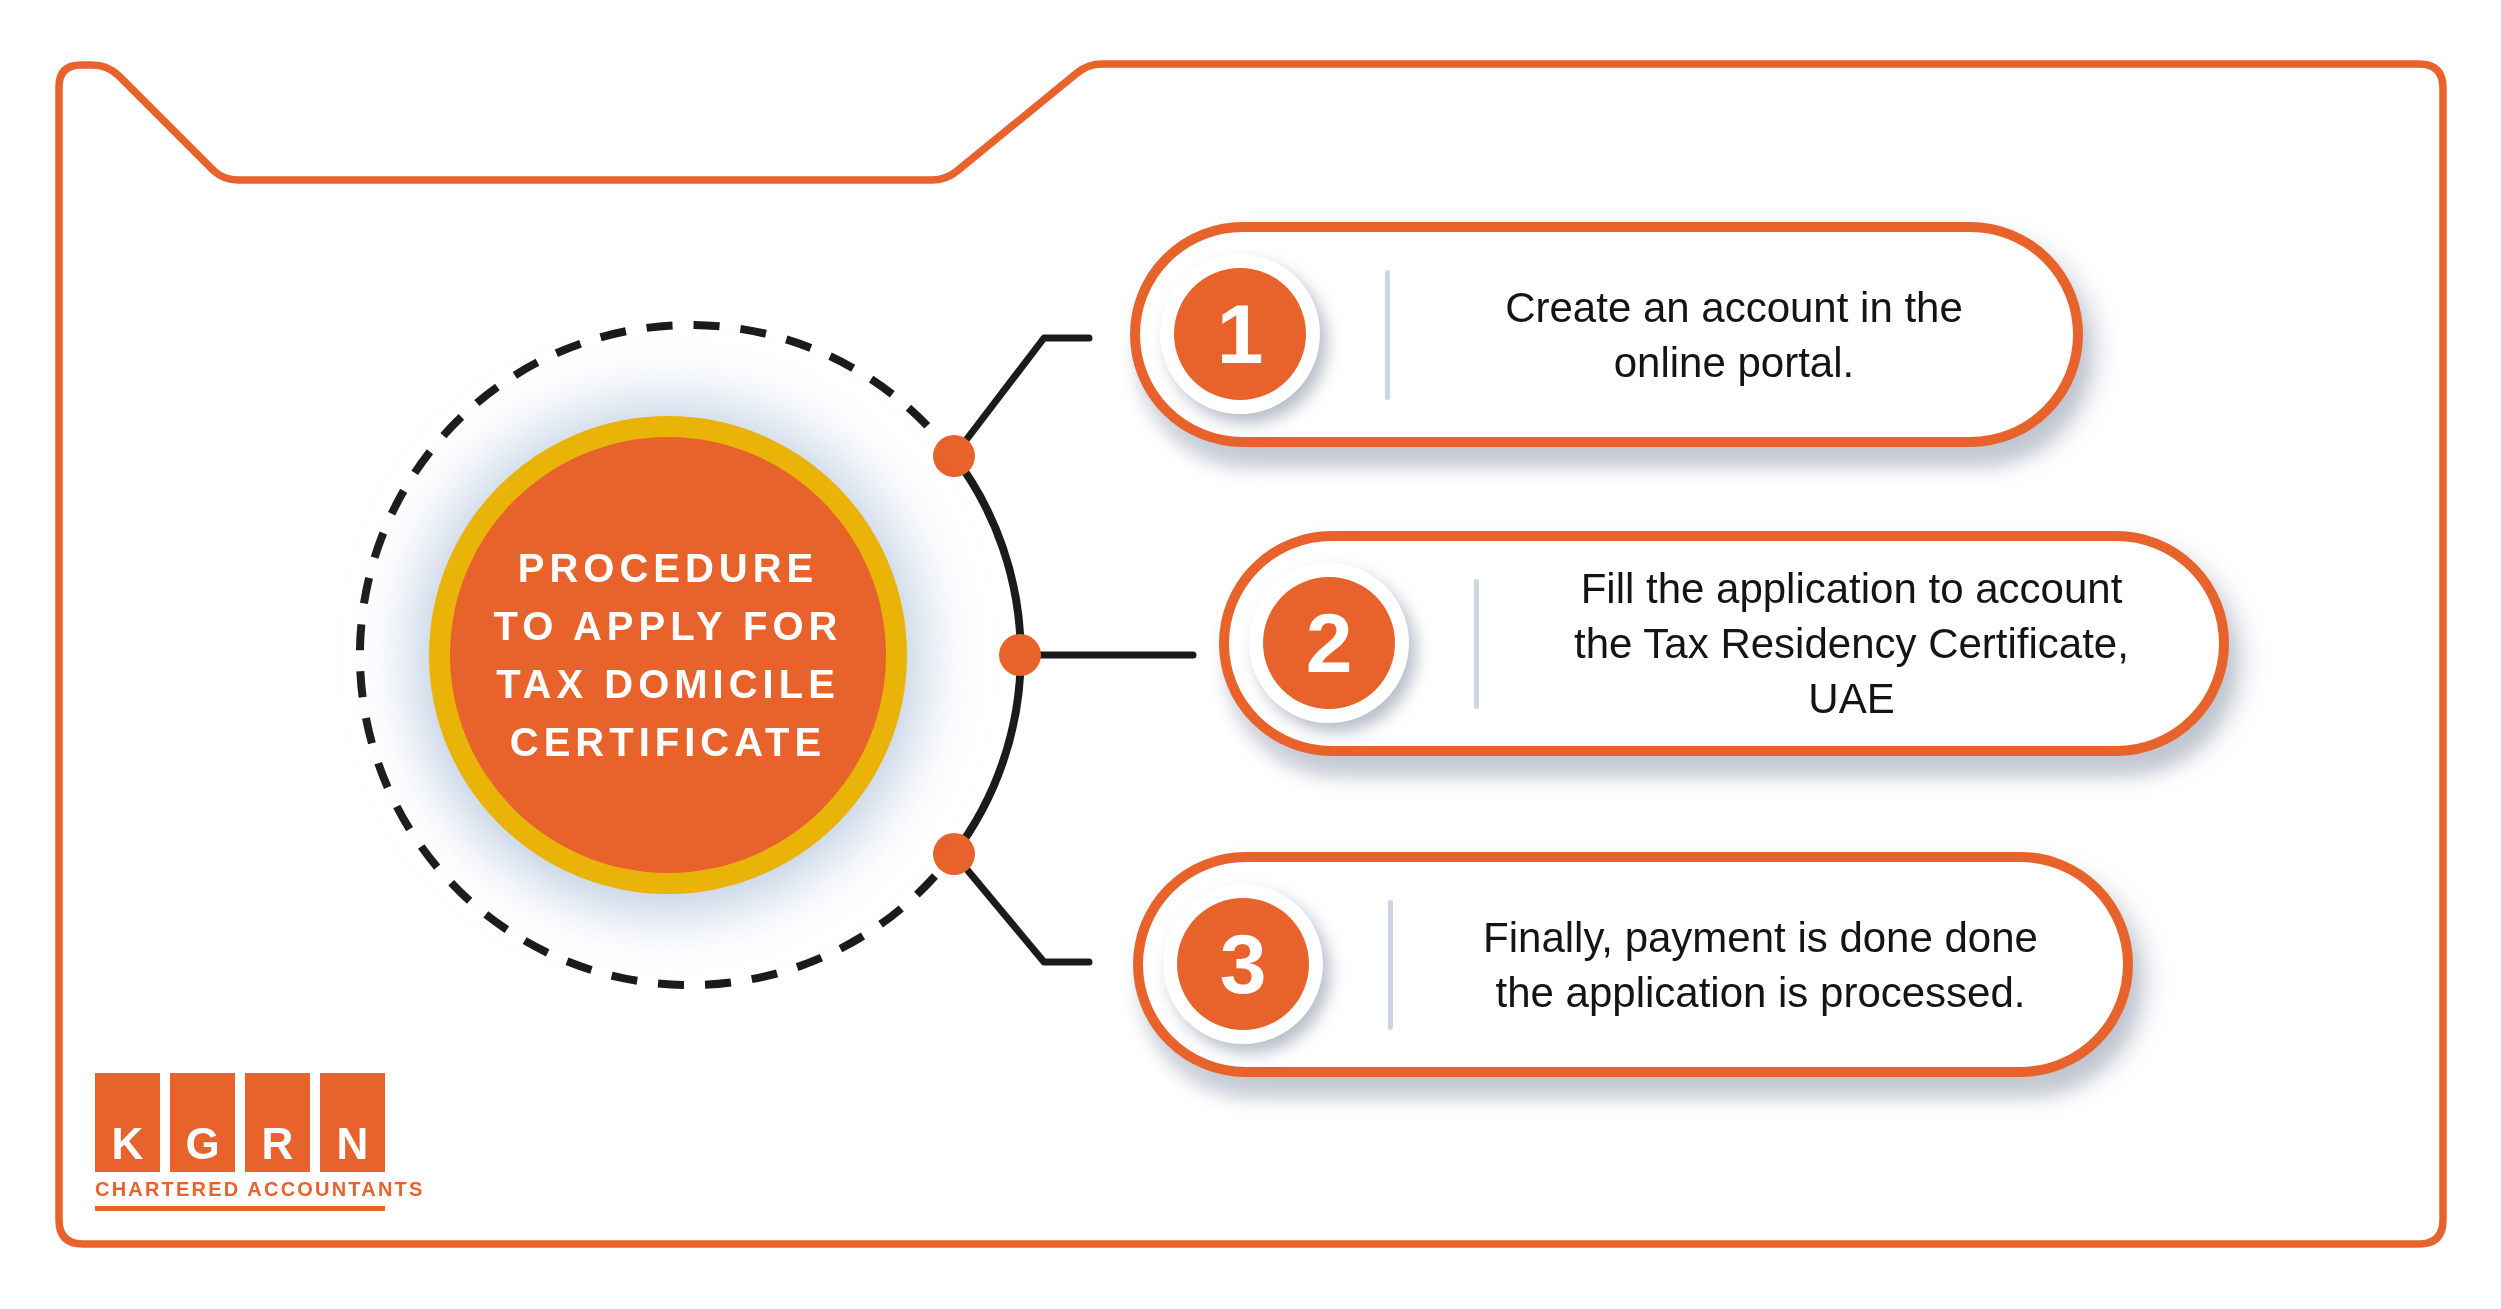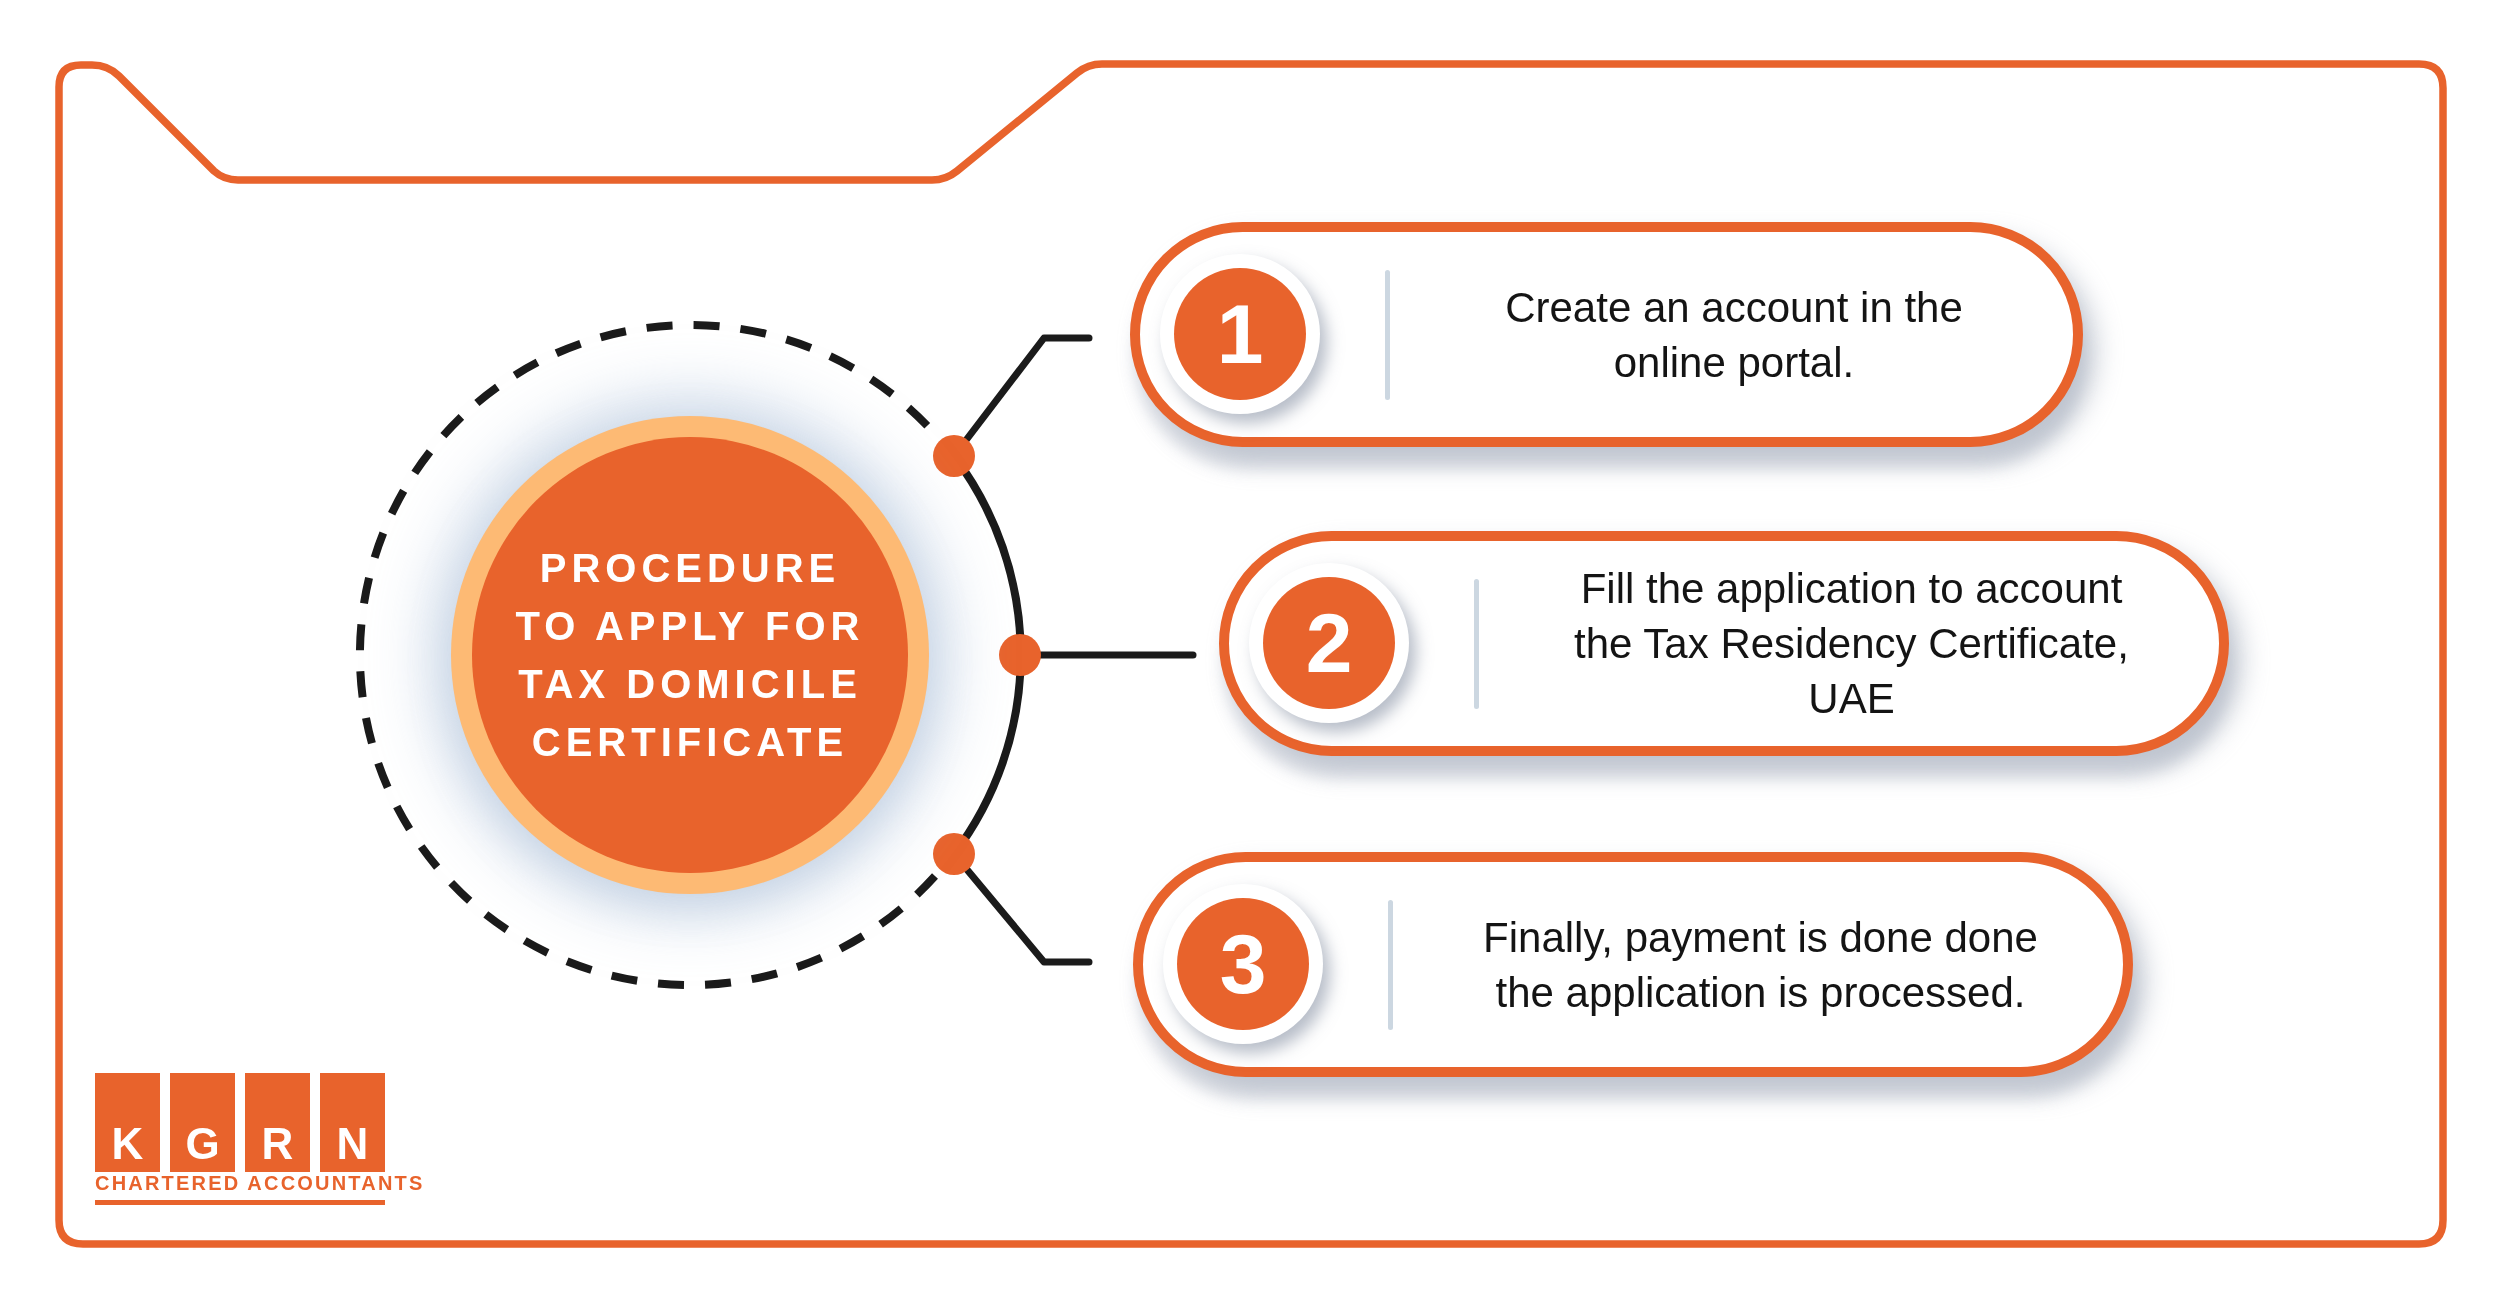--- a/index.html
+++ b/index.html
@@ -4,22 +4,22 @@
 <style>
   html,body{margin:0;padding:0;background:#ffffff;}
   .stage{
     position:relative;width:2501px;height:1309px;overflow:hidden;background:#ffffff;
     font-family:"Liberation Sans", sans-serif;
   }
   svg.lines{position:absolute;left:0;top:0;width:2501px;height:1309px;}
 
   
   .hub-glow{
-    position:absolute;left:451px;top:416px;width:478px;height:478px;border-radius:50%;
-    background:#fdba74;
+    position:absolute;left:429px;top:416px;width:478px;height:478px;border-radius:50%;
+    background:#eab308;
     box-shadow:0 0 60px 22px rgba(173,193,219,0.55), 0 10px 40px rgba(160,180,205,0.35);
   }
   .hub-circle{
     position:absolute;left:21px;top:21px;width:436px;height:436px;border-radius:50%;
     background:#E8632C;display:flex;align-items:center;justify-content:center;
   }
   .hub-title{
     color:#ffffff;font-weight:bold;font-size:40px;line-height:58px;letter-spacing:5px;
     text-align:center;white-space:pre-line;
   }
@@ -55,21 +55,21 @@
 
   
   .logo{position:absolute;left:95px;top:1073px;width:290px;}
   .logo-tiles{display:flex;gap:10px;}
   .logo-tile{
     width:65px;height:99px;background:#E8632C;display:flex;align-items:flex-end;justify-content:center;
     padding-bottom:6px;box-sizing:border-box;
   }
   .logo-tile span{color:#ffffff;font-weight:bold;font-size:44px;line-height:44px;}
   .logo-subtitle{
-    margin-top:0;color:#E8632C;font-weight:bold;font-size:20px;letter-spacing:2.2px;
+    margin-top:6px;color:#E8632C;font-weight:bold;font-size:20px;letter-spacing:2.2px;
     text-align:center;white-space:nowrap;
   }
   .logo-underline{margin-top:5px;height:5px;background:#E8632C;}
 </style>
 </head>
 <body>
 
 <div class="stage">
 
   <svg class="lines" viewBox="0 0 2501 1309">

